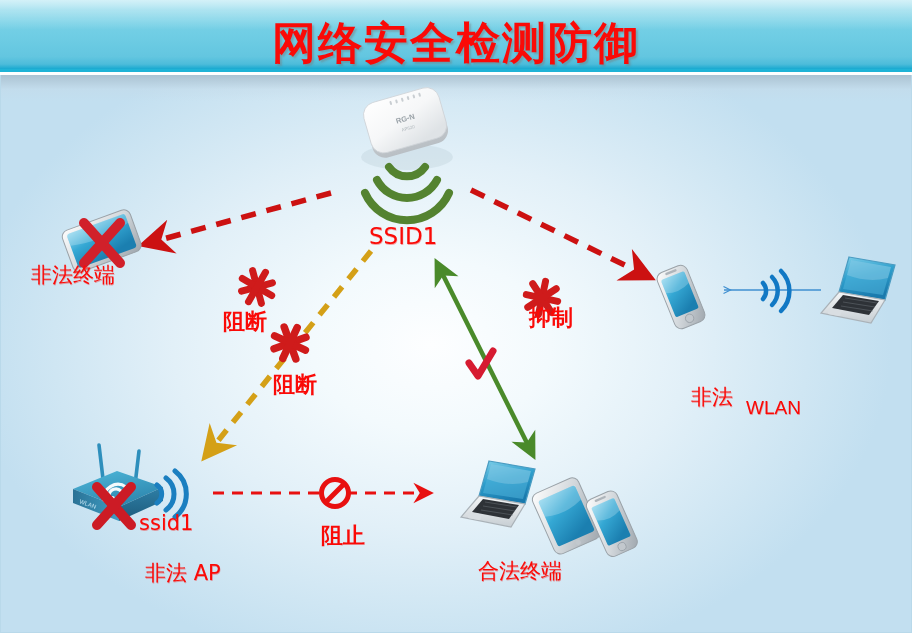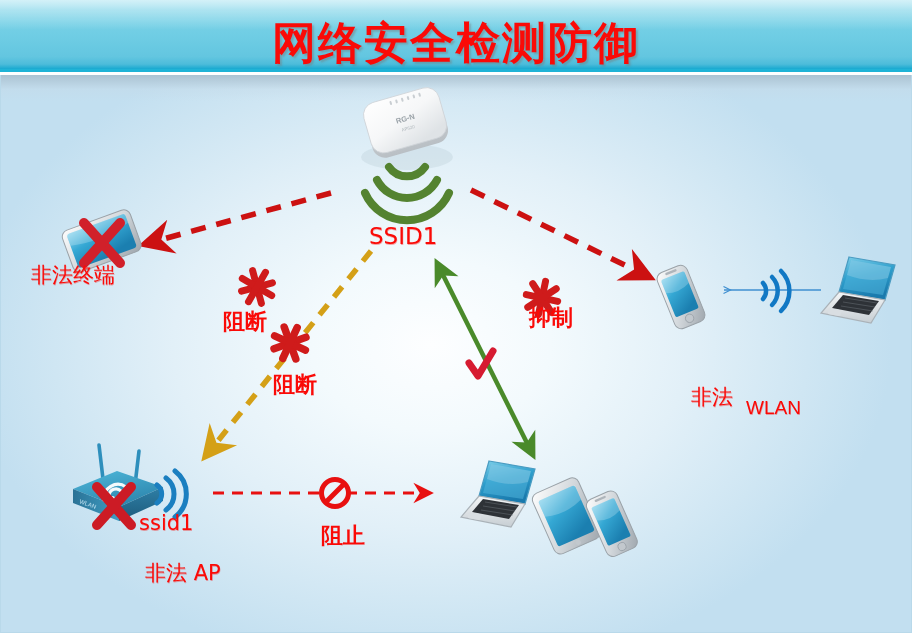--- a/index.html
+++ b/index.html
@@ -414,16 +414,17 @@
 
           <g transform="rotate(-24 158 66)">
             <rect x="142" y="36" width="33" height="62" rx="7" ry="7" fill="url(#bezel)" stroke="#9aa2a8" stroke-width="1"></rect>
             <rect x="146" y="44" width="25" height="42" rx="2" ry="2" fill="url(#scrBlue)"></rect>
             <path d="M146,44 L171,44 L171,58 Q158,64 146,58 Z" fill="#ffffff" opacity=".22"></path>
             <rect x="152" y="38.5" width="12" height="2.2" rx="1.1" fill="#aeb5bb"></rect>
             <circle cx="158.5" cy="92" r="4" fill="#c2c8cd" stroke="#99a1a7" stroke-width="0.8"></circle>
           </g>
         </svg>
       </div>
+      <div class="label" style="left:477px; top:482px;">合法终端</div>
 
     </div>
   </div>
 </div>
 
 </body></html>

